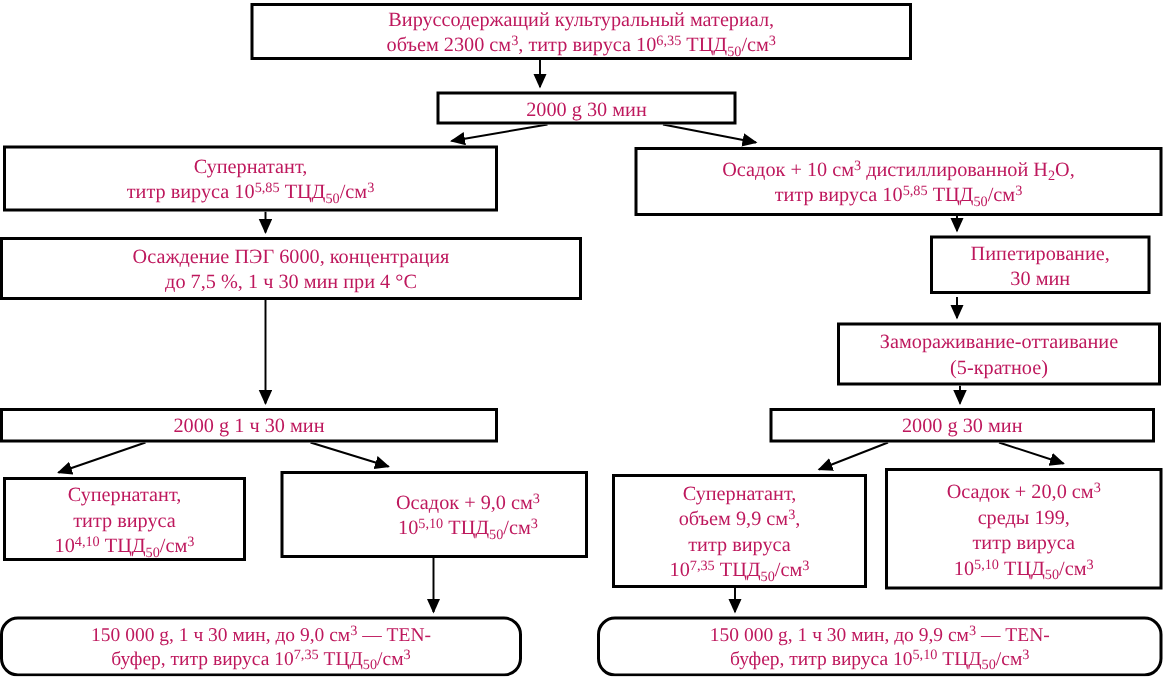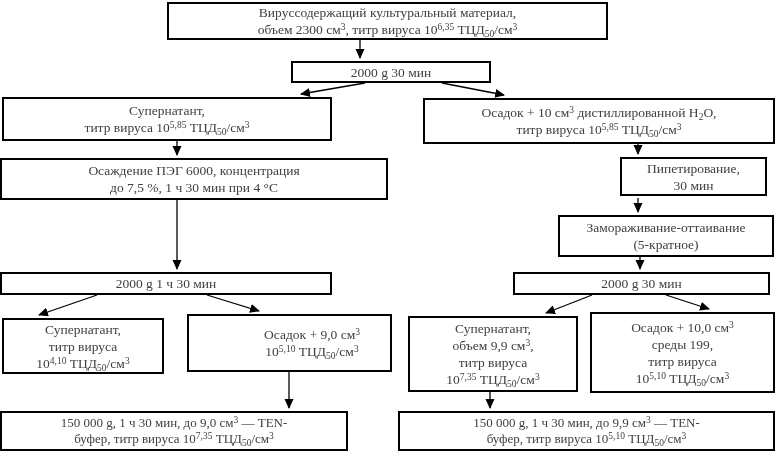--- a/index.html
+++ b/index.html
@@ -1,30 +1,30 @@
 <!DOCTYPE html>
 <html><head>
 <meta charset="utf-8">
 <style>
   html,body{margin:0;padding:0;background:#fff;}
   #canvas{
     position:relative;width:778px;height:451px;background:#ffffff;
     font-family:"Liberation Serif","DejaVu Serif",serif;
-    color:#404040;overflow:hidden;
+    color:#be185d;overflow:hidden;
   }
   .box{
     position:absolute;box-sizing:border-box;border:2px solid #000;background:#fff;
     display:flex;flex-direction:column;justify-content:center;align-items:center;
     text-align:center;font-size:13.5px;line-height:17px;z-index:2;
   }
   .box .line{white-space:nowrap;}
   .box sup,.box sub{font-size:9.5px;line-height:0;}
   .box sup{vertical-align:4px;}
   .box sub{vertical-align:-3px;}
-  .tight{line-height:16px;font-size:13px;}
+  .tight{line-height:16px;font-size:13px;border-radius:12px;}
   
   #b-source        {left:167px;top:2px;  width:441px;height:38px;}
   #b-centrifuge1   {left:291px;top:61px; width:200px;height:22px;}
   #b-supernatant1  {left:2px;  top:97px; width:330px;height:44px;}
   #b-sediment1     {left:423px;top:98px; width:352px;height:46px;}
   #b-peg           {left:0px;  top:158px;width:388px;height:42px;}
   #b-pipetting     {left:620px;top:157px;width:147px;height:39px;}
   #b-freeze       {left:558px;top:215px;width:216px;height:42px;}
   #b-centrifuge2   {left:0px;  top:272px;width:332px;height:23px;}
   #b-centrifuge3   {left:513px;top:272px;width:257px;height:23px;}
@@ -106,21 +106,21 @@
       <div class="line"><span>Осадок + 9,0 см</span><sup>3</sup></div>
       <div class="line"><span>10</span><sup>5,10</sup><span> ТЦД</span><sub>50</sub><span>/см</span><sup>3</sup></div>
     </div>
   <div class="box" id="b-supernatant3">
       <div class="line"><span>Супернатант,</span></div>
       <div class="line"><span>объем 9,9 см</span><sup>3</sup><span>,</span></div>
       <div class="line"><span>титр вируса</span></div>
       <div class="line"><span>10</span><sup>7,35</sup><span> ТЦД</span><sub>50</sub><span>/см</span><sup>3</sup></div>
     </div>
   <div class="box" id="b-sediment3">
-      <div class="line"><span>Осадок + 10,0 см</span><sup>3</sup></div>
+      <div class="line"><span>Осадок + 20,0 см</span><sup>3</sup></div>
       <div class="line"><span>среды 199,</span></div>
       <div class="line"><span>титр вируса</span></div>
       <div class="line"><span>10</span><sup>5,10</sup><span> ТЦД</span><sub>50</sub><span>/см</span><sup>3</sup></div>
     </div>
   <div class="box tight" id="b-ultra1">
       <div class="line"><span>150 000 g, 1 ч 30 мин, до 9,0 см</span><sup>3</sup><span> — TEN-</span></div>
       <div class="line"><span>буфер, титр вируса 10</span><sup>7,35</sup><span> ТЦД</span><sub>50</sub><span>/см</span><sup>3</sup></div>
     </div>
   <div class="box tight" id="b-ultra2">
       <div class="line"><span>150 000 g, 1 ч 30 мин, до 9,9 см</span><sup>3</sup><span> — TEN-</span></div>

